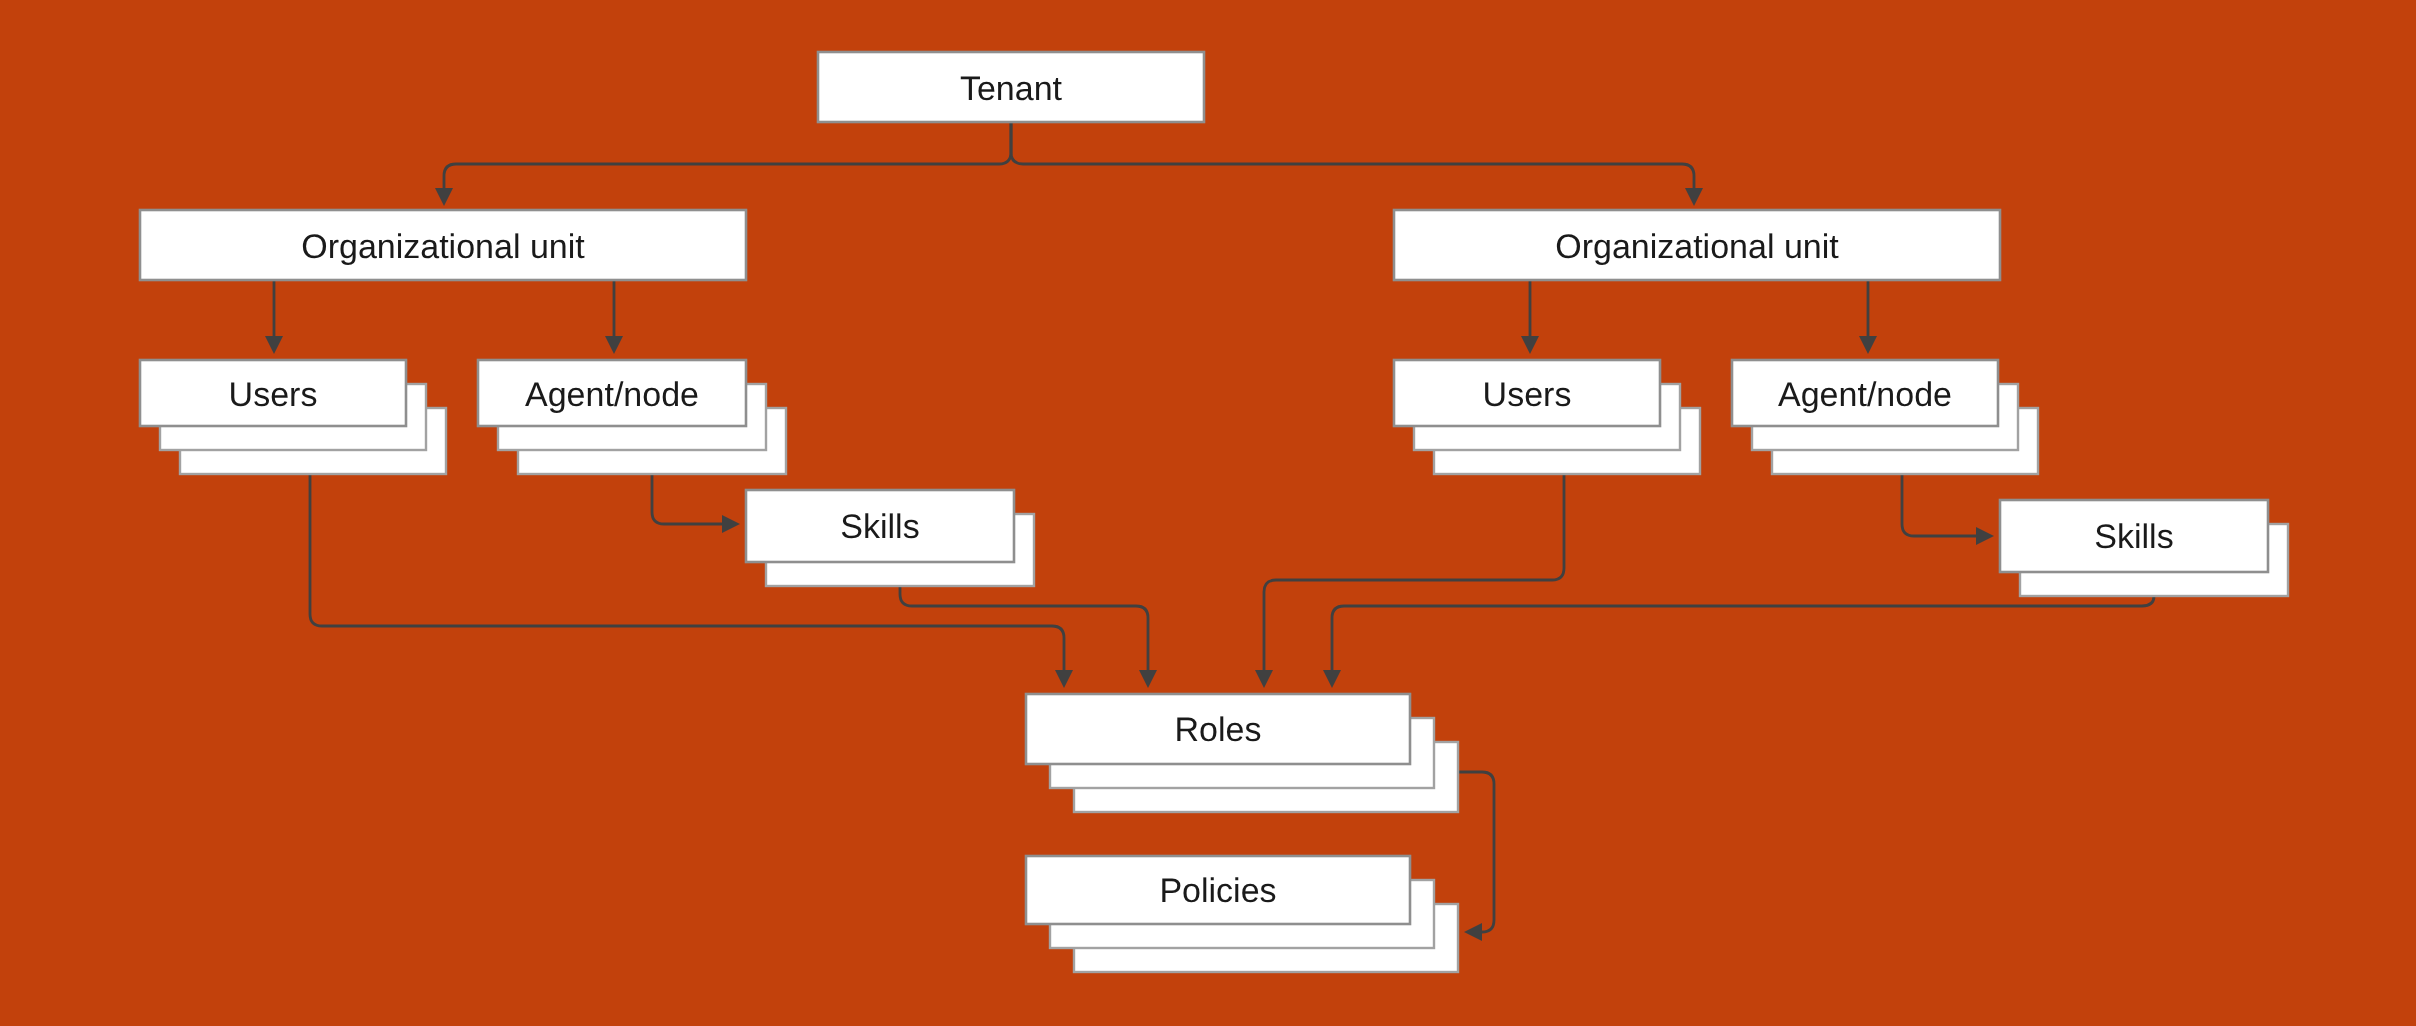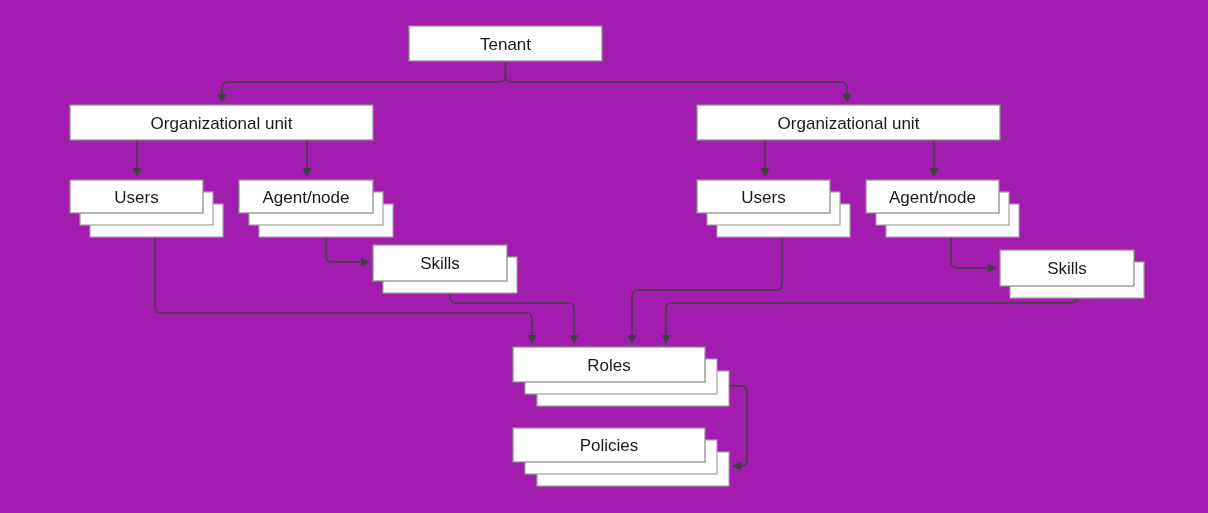--- a/index.html
+++ b/index.html
@@ -4,21 +4,21 @@
 <style>
   html, body {
     margin: 0;
     padding: 0;
     background: #ffffff;
   }
   .stage {
     position: relative;
     width: 1208px;
     height: 513px;
-    background: #a21caf;
+    background: #c2410c;
     overflow: hidden;
   }
   svg { display: block; }
   .layer {
     fill: #ffffff;
     stroke: #a2a2a2;
     stroke-width: 1.2;
   }
   .box {
     fill: #ffffff;

